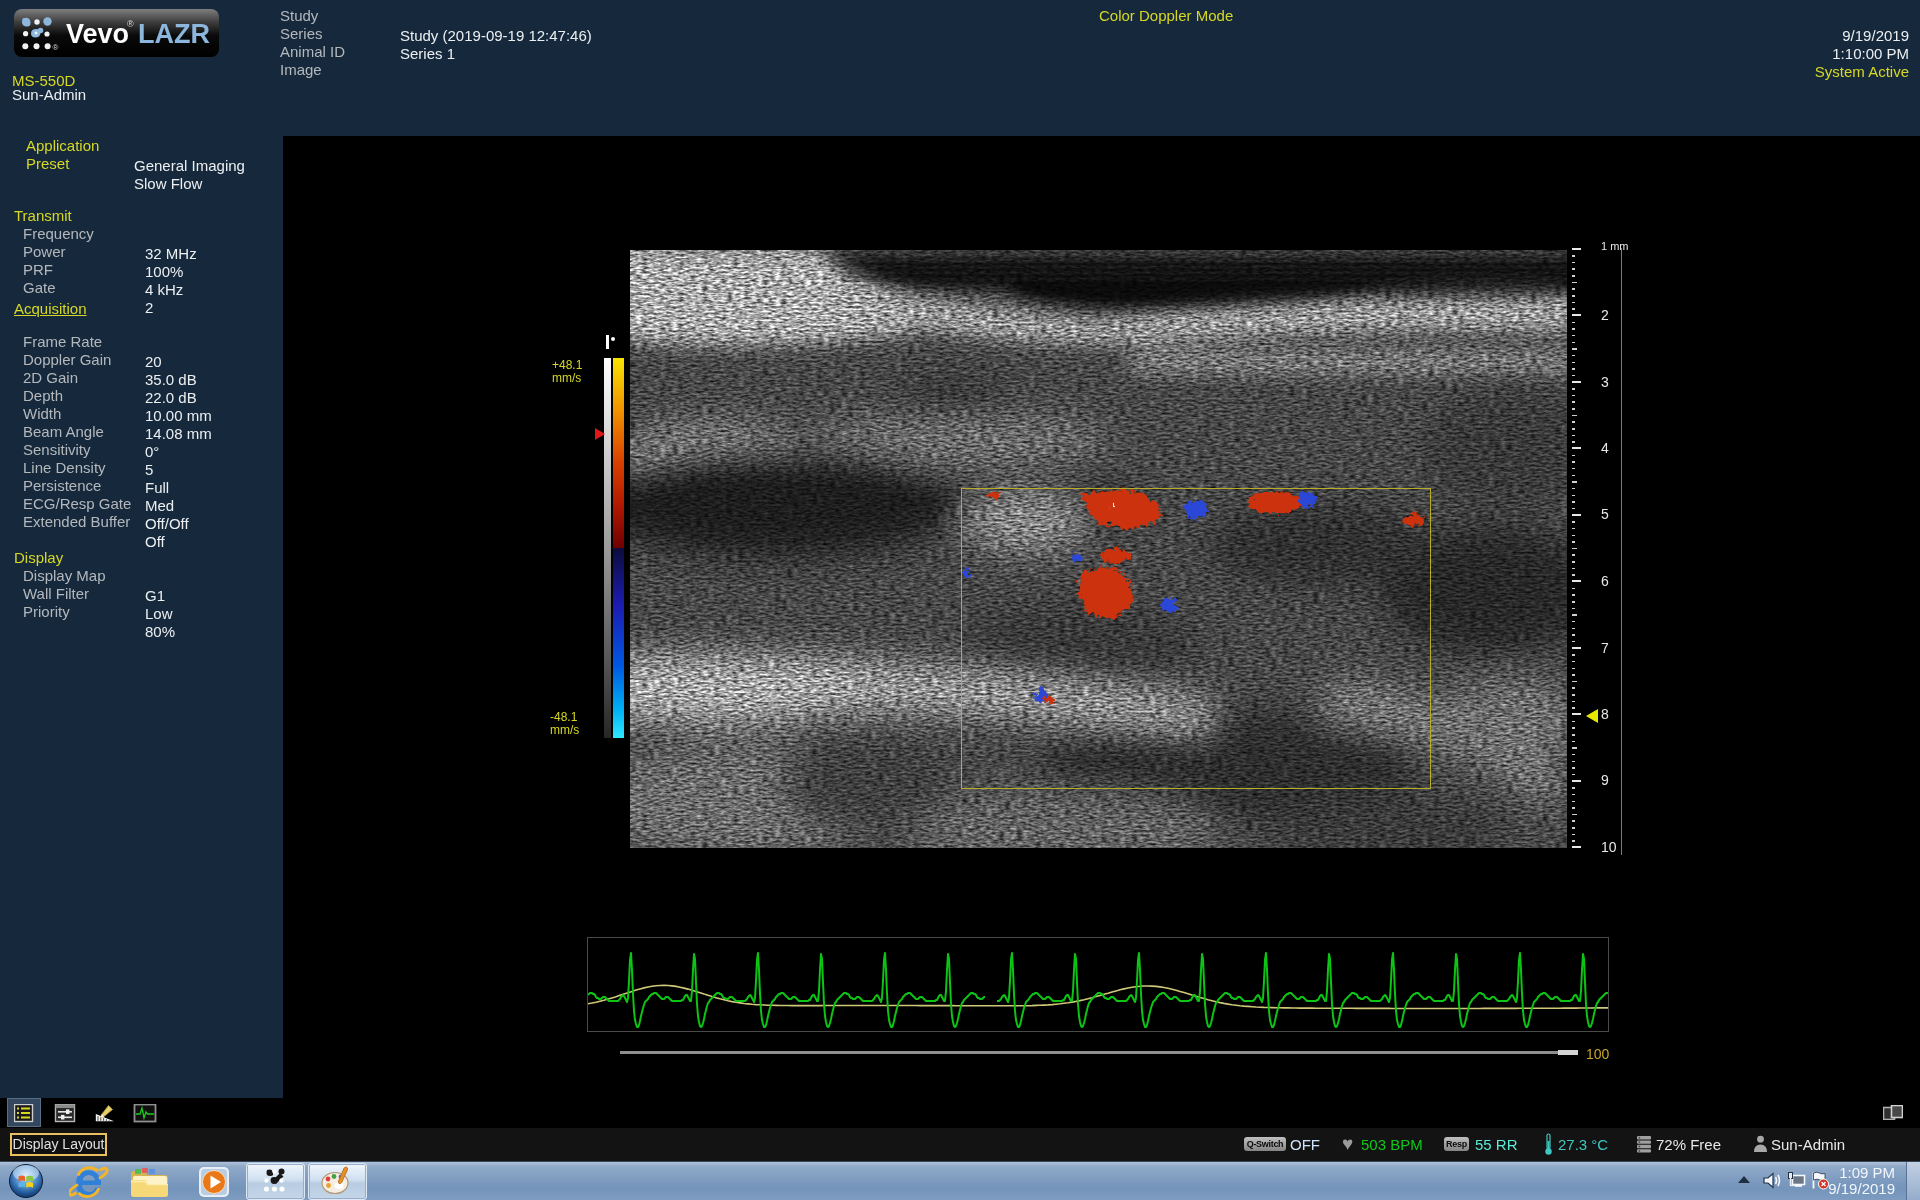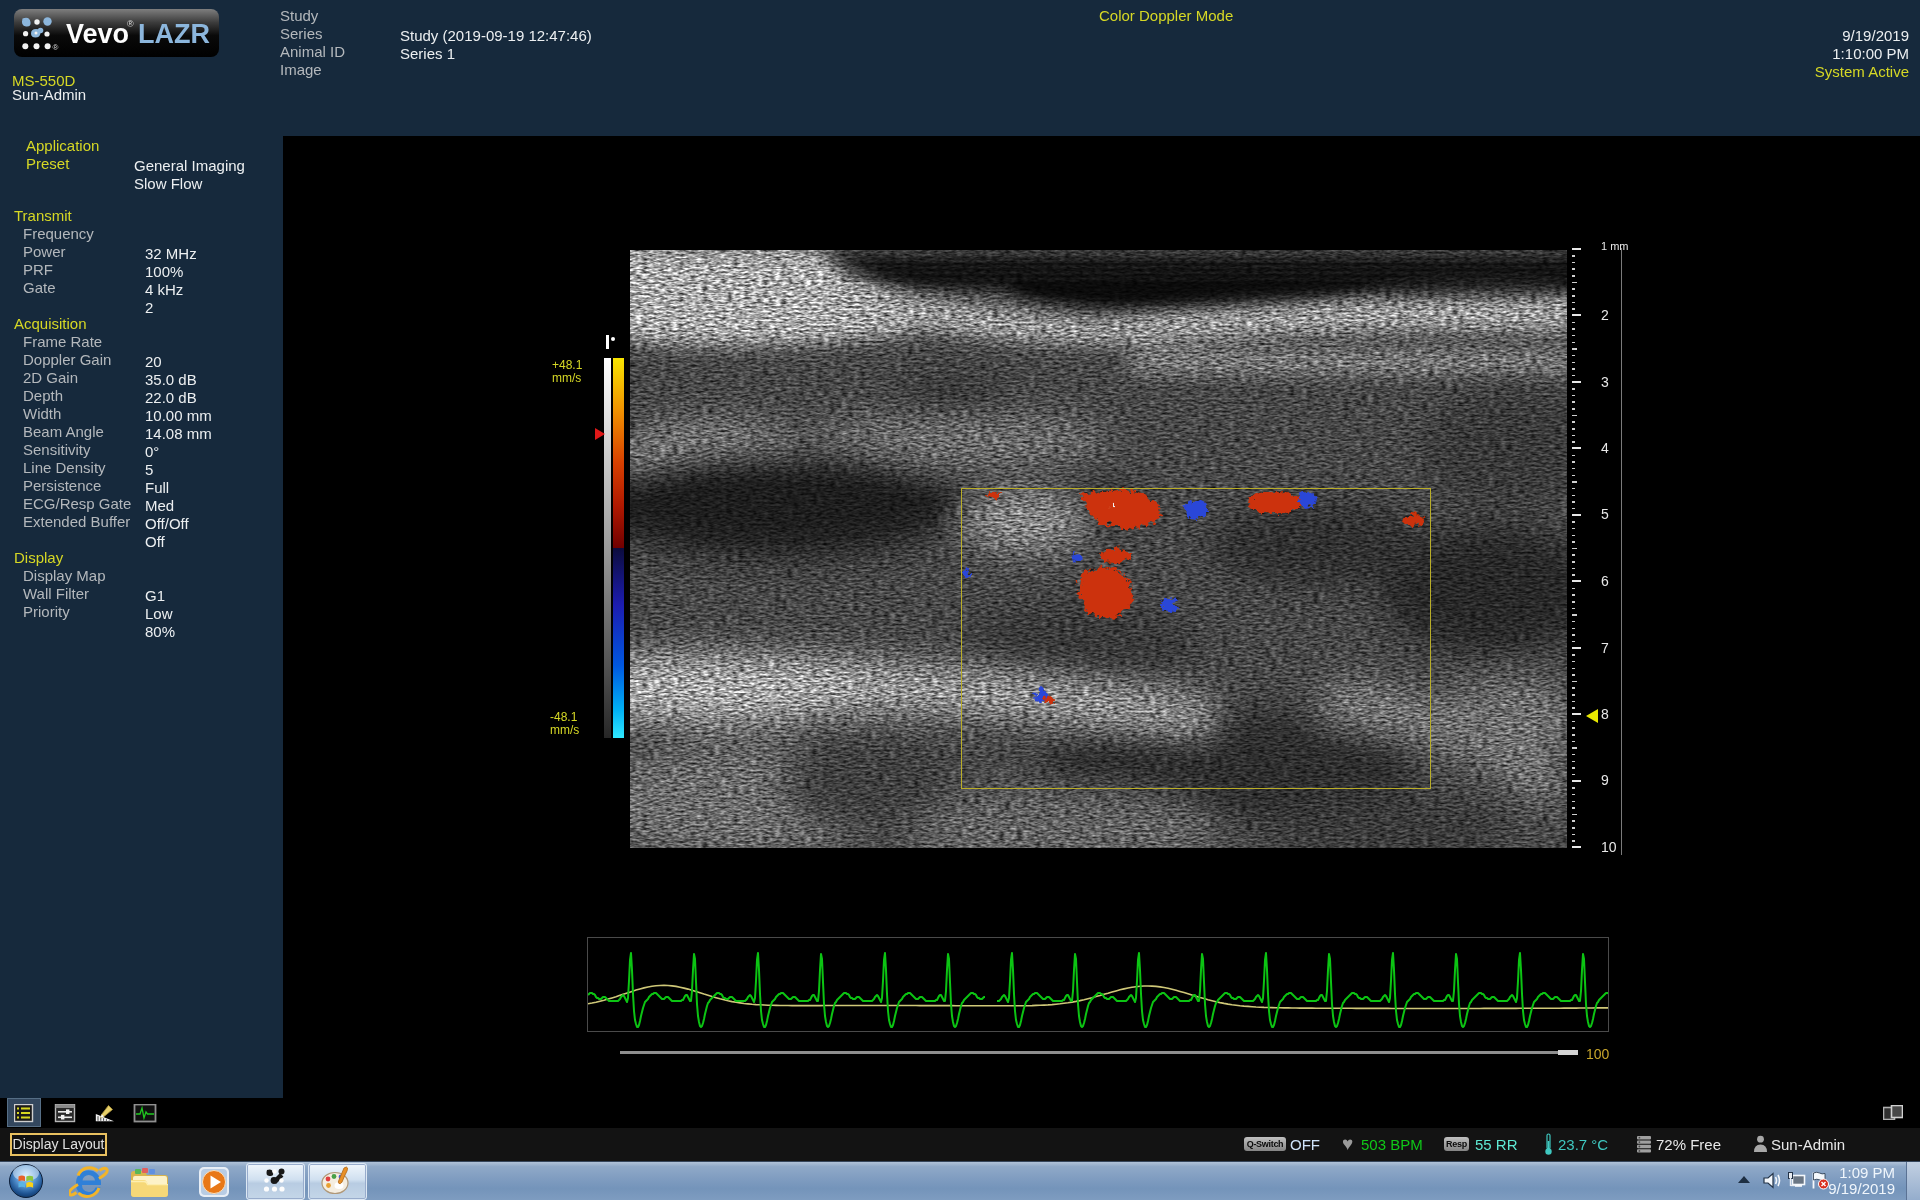--- a/index.html
+++ b/index.html
@@ -52,21 +52,21 @@
 <div class="abs row" style="left:6px;top:137px;margin-left:20px;">
   <div><span class="ylw">Application</span></div>
   <div><span class="ylw">Preset</span></div>
 </div>
 <div class="abs row val" style="left:134px;top:137px;">General Imaging<br>Slow Flow</div>
 
 <div class="abs row ylw" style="left:14px;top:207px;">Transmit</div>
 <div class="abs row lbl" style="left:23px;top:225px;">Frequency<br>Power<br>PRF<br>Gate</div>
 <div class="abs row val" style="left:145px;top:225px;">32 MHz<br>100%<br>4 kHz<br>2</div>
 
-<div class="abs row ylw" style="left:14px;top:315px;">Acquisition</div>
+<div class="abs row ylw" style="left:14px;top:300px;text-decoration:underline;">Acquisition</div>
 <div class="abs row lbl" style="left:23px;top:333px;">Frame Rate<br>Doppler Gain<br>2D Gain<br>Depth<br>Width<br>Beam Angle<br>Sensitivity<br>Line Density<br>Persistence<br>ECG/Resp Gate<br>Extended Buffer</div>
 <div class="abs row val" style="left:145px;top:333px;">20<br>35.0 dB<br>22.0 dB<br>10.00 mm<br>14.08 mm<br>0°<br>5<br>Full<br>Med<br>Off/Off<br>Off</div>
 
 <div class="abs row ylw" style="left:14px;top:549px;">Display</div>
 <div class="abs row lbl" style="left:23px;top:567px;">Display Map<br>Wall Filter<br>Priority</div>
 <div class="abs row val" style="left:145px;top:567px;">G1<br>Low<br>80%</div>
 
 <div class="abs" style="left:630px;top:250px;width:937px;height:598px;">
   <svg width="937" height="598" viewBox="0 0 937 598">
     <defs>
@@ -343,21 +343,21 @@
 <div class="abs" style="left:1361px;top:1136px;color:#10c818;font-size:15px;">503 BPM</div>
 <div class="abs" style="left:1444px;top:1137px;width:25px;height:14px;background:linear-gradient(#c0c0c0,#848484);border-radius:3px;color:#0a0a0a;font-size:9px;font-weight:bold;text-align:center;line-height:14px;letter-spacing:-0.3px;">Resp</div>
 <div class="abs" style="left:1475px;top:1136px;color:#5eead4;font-size:15px;">55 RR</div>
 <div class="abs" style="left:1544px;top:1133px;">
   <svg width="9" height="23" viewBox="0 0 9 23">
       <rect x="3" y="1" width="3" height="15" rx="1.5" fill="none" stroke="#3fc8c0" stroke-width="1.2"></rect>
       <circle cx="4.5" cy="18.5" r="3.2" fill="#3fc8c0"></circle>
       <rect x="3.6" y="8" width="1.8" height="10" fill="#3fc8c0"></rect>
     </svg>
 </div>
-<div class="abs" style="left:1558px;top:1136px;color:#3fc8c0;font-size:15px;">23.7 °C</div>
+<div class="abs" style="left:1558px;top:1136px;color:#3fc8c0;font-size:15px;">27.3 °C</div>
 <div class="abs" style="left:1636px;top:1136px;">
   <svg width="16" height="17" viewBox="0 0 16 17">
     <g fill="#a0a0a0">
         <rect x="1" y="0" width="14" height="3.4" rx="1"></rect>
         <rect x="1" y="4.4" width="14" height="3.4" rx="1"></rect>
         <rect x="1" y="8.8" width="14" height="3.4" rx="1"></rect>
         <rect x="1" y="13.2" width="14" height="3.4" rx="1"></rect>
       </g>
     <g fill="#4a4a4a">
         <circle cx="3.4" cy="1.7" r="0.9"></circle>

